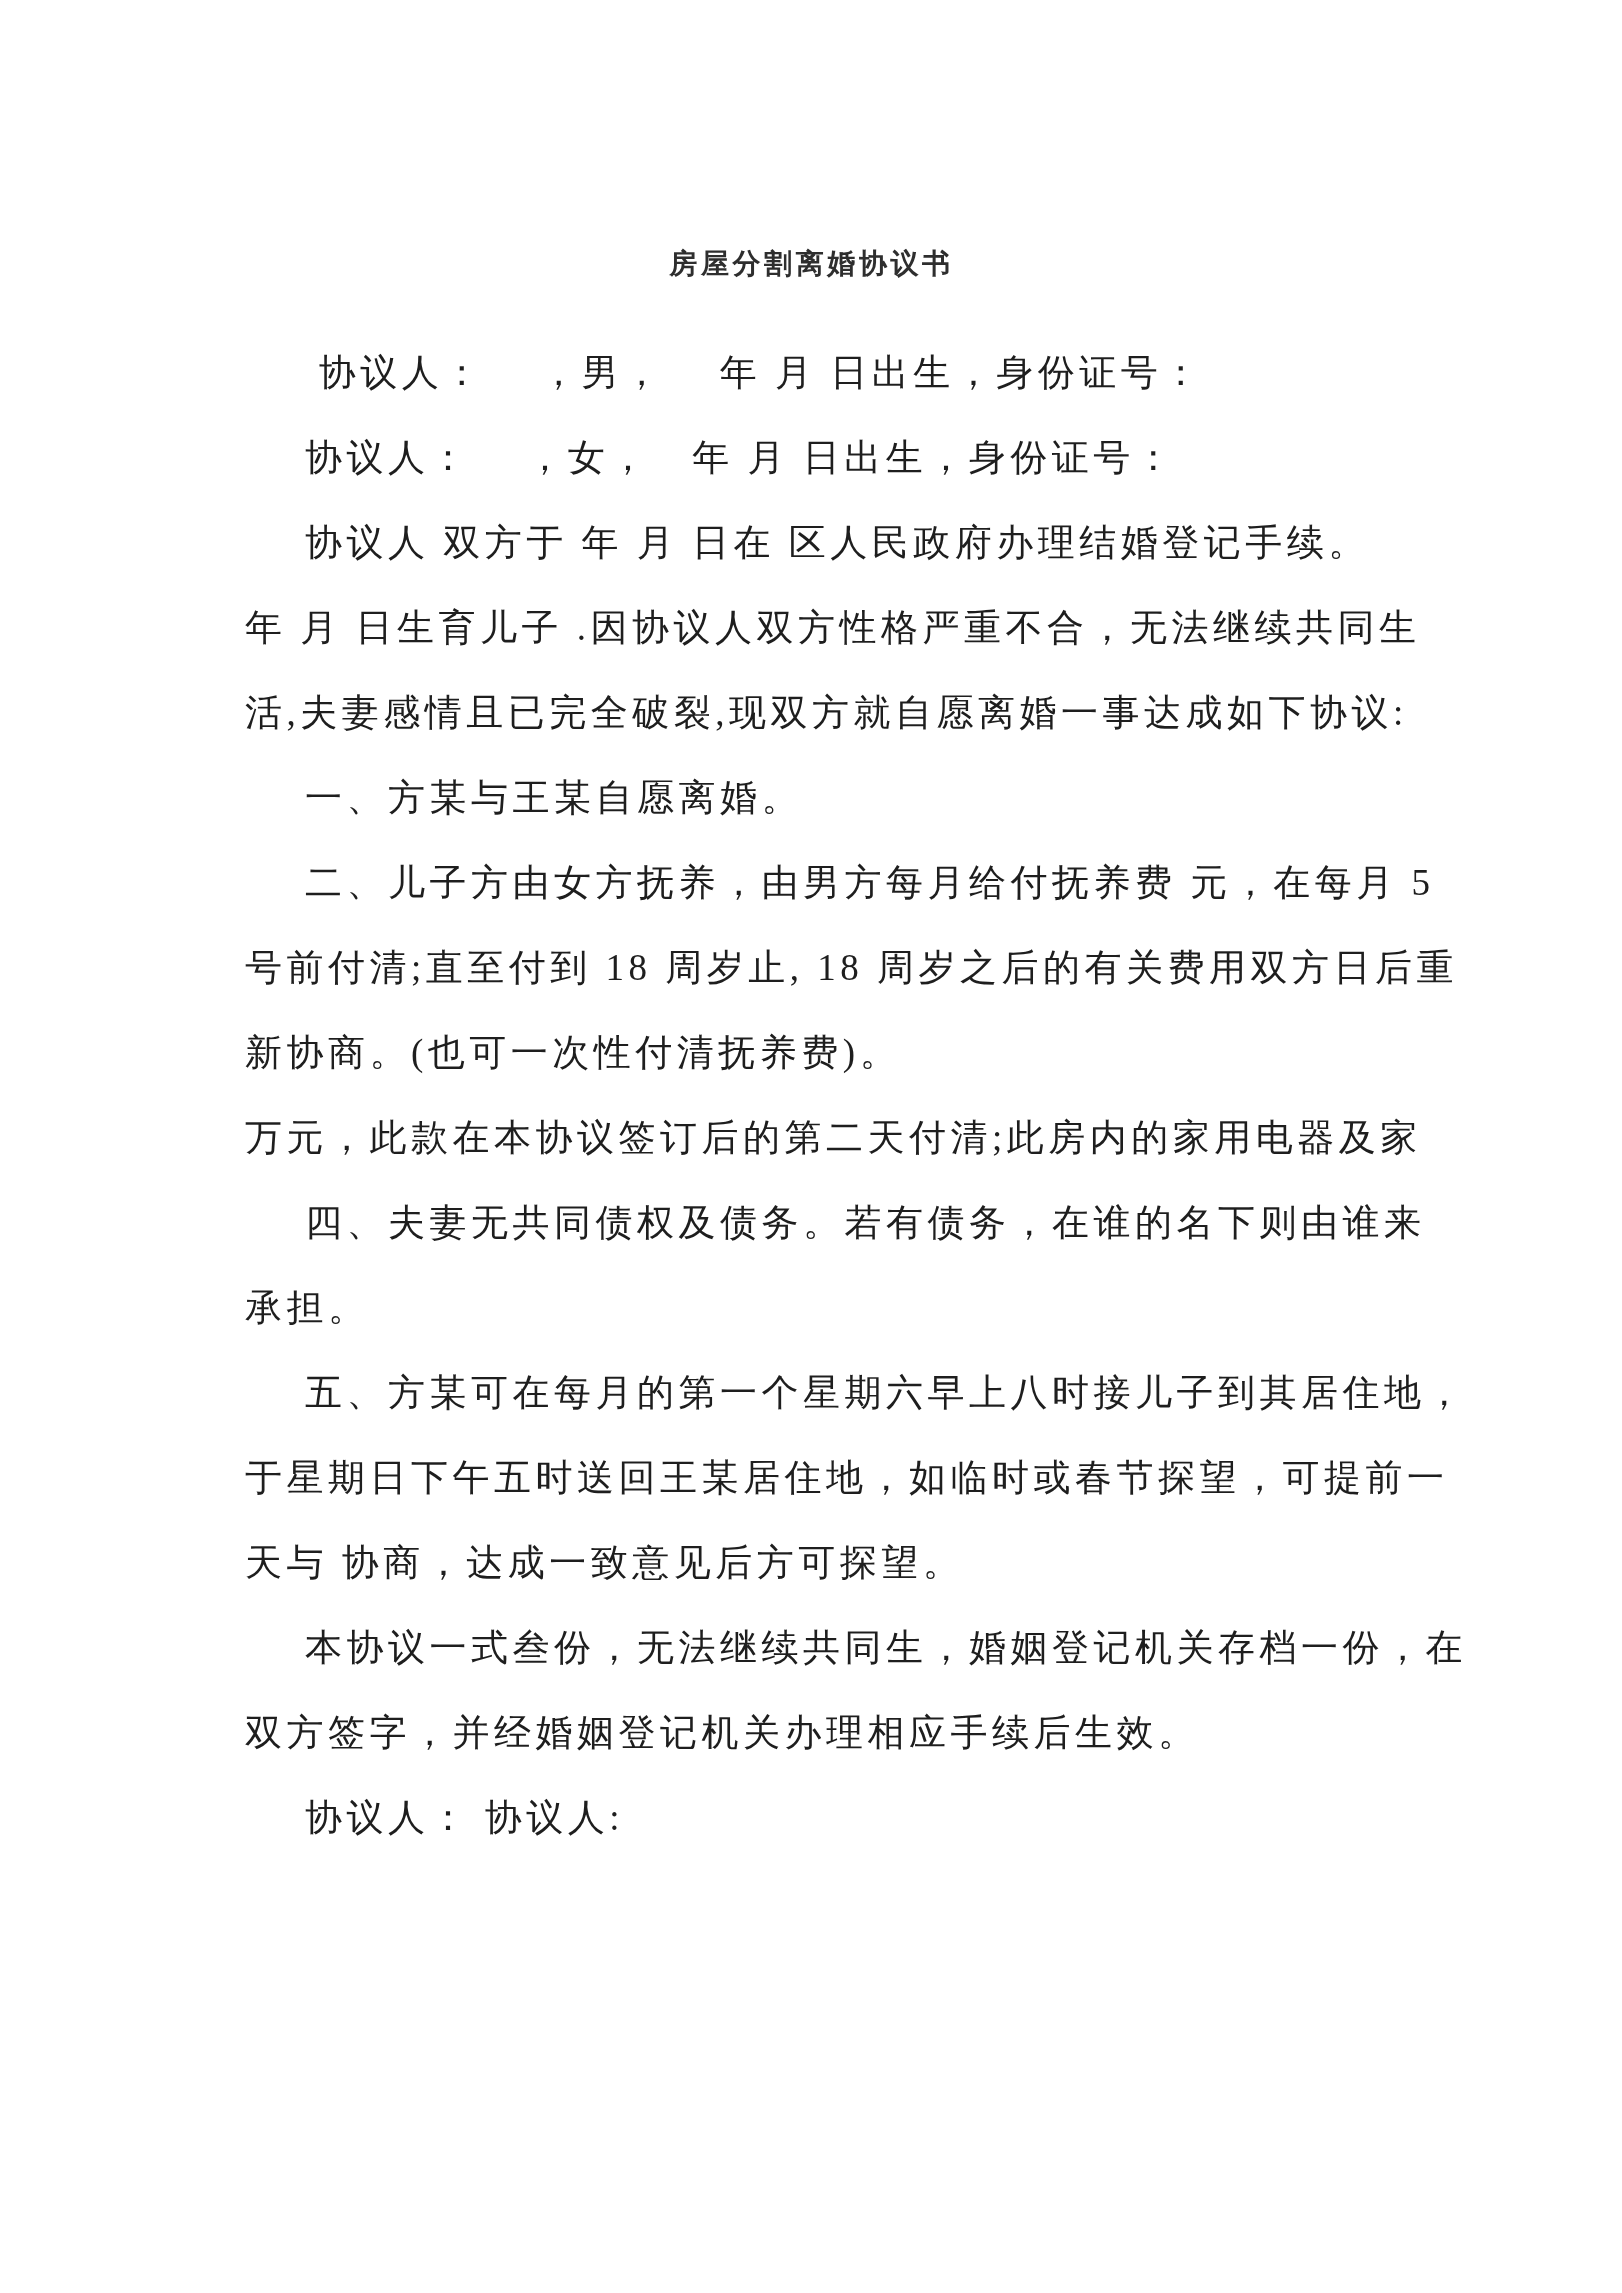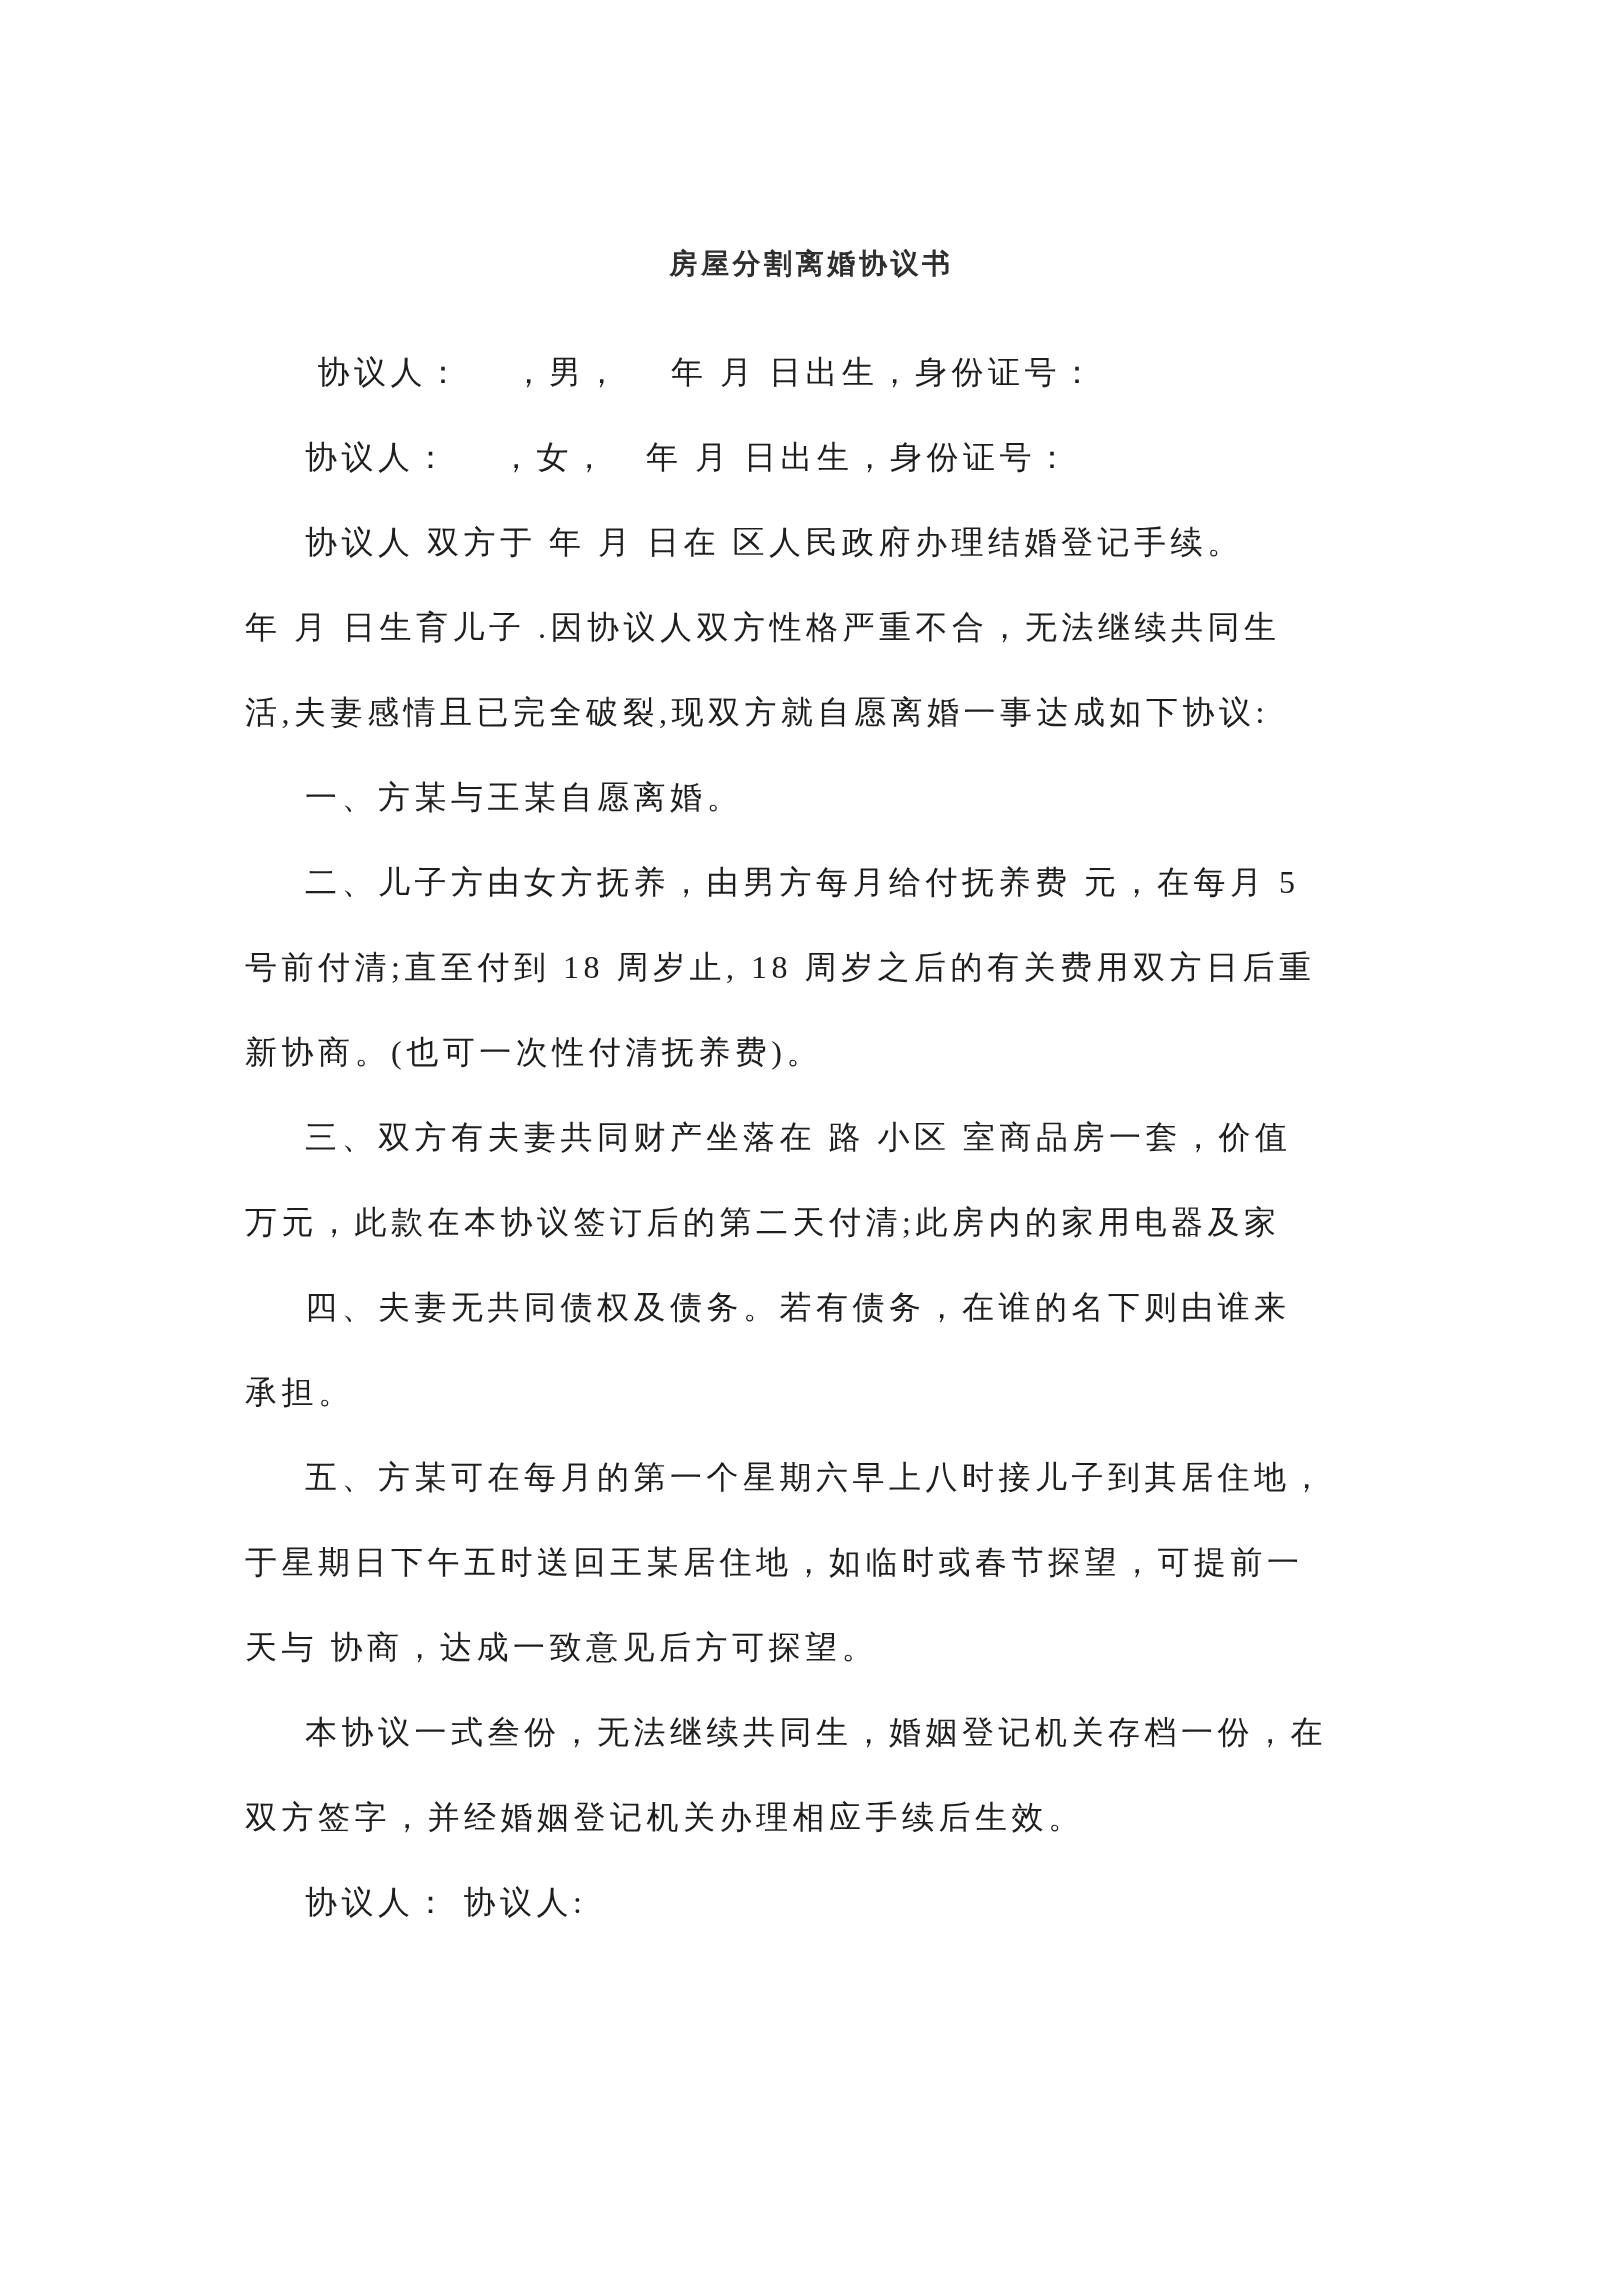--- a/index.html
+++ b/index.html
@@ -38,21 +38,21 @@
   }
   .doc-content {
     position: absolute;
     left: 245px;
     top: 330px;
     width: 1136px;
   }
   .doc-line {
     height: 85px;
     line-height: 85px;
-    font-size: 32px;
+    font-size: 37px;
     letter-spacing: 4.5px;
     white-space: pre;
     color: #1e1e1e;
   }
   .doc-line.indent {
     text-indent: 60px;
   }
 </style>
 </head>
 <body>
@@ -62,21 +62,20 @@
   <div class="doc-content">
       <div class="doc-line indent"> 协议人：　 ，男，　 年 月 日出生，身份证号：</div>
       <div class="doc-line indent">协议人：　 ，女，　年 月 日出生，身份证号：</div>
       <div class="doc-line indent">协议人 双方于 年 月 日在 区人民政府办理结婚登记手续。</div>
       <div class="doc-line">年 月 日生育儿子 .因协议人双方性格严重不合，无法继续共同生</div>
       <div class="doc-line">活,夫妻感情且已完全破裂,现双方就自愿离婚一事达成如下协议:</div>
       <div class="doc-line indent">一、方某与王某自愿离婚。</div>
       <div class="doc-line indent">二、儿子方由女方抚养，由男方每月给付抚养费 元，在每月 5</div>
       <div class="doc-line">号前付清;直至付到 18 周岁止, 18 周岁之后的有关费用双方日后重</div>
       <div class="doc-line">新协商。(也可一次性付清抚养费)。</div>
-      <div class="doc-line indent">三、双方有夫妻共同财产坐落在 路 小区 室商品房一套，价值</div>
       <div class="doc-line">万元，此款在本协议签订后的第二天付清;此房内的家用电器及家</div>
       <div class="doc-line indent">四、夫妻无共同债权及债务。若有债务，在谁的名下则由谁来</div>
       <div class="doc-line">承担。</div>
       <div class="doc-line indent">五、方某可在每月的第一个星期六早上八时接儿子到其居住地，</div>
       <div class="doc-line">于星期日下午五时送回王某居住地，如临时或春节探望，可提前一</div>
       <div class="doc-line">天与 协商，达成一致意见后方可探望。</div>
       <div class="doc-line indent">本协议一式叁份，无法继续共同生，婚姻登记机关存档一份，在</div>
       <div class="doc-line">双方签字，并经婚姻登记机关办理相应手续后生效。</div>
       <div class="doc-line indent">协议人： 协议人:</div>
     </div>

